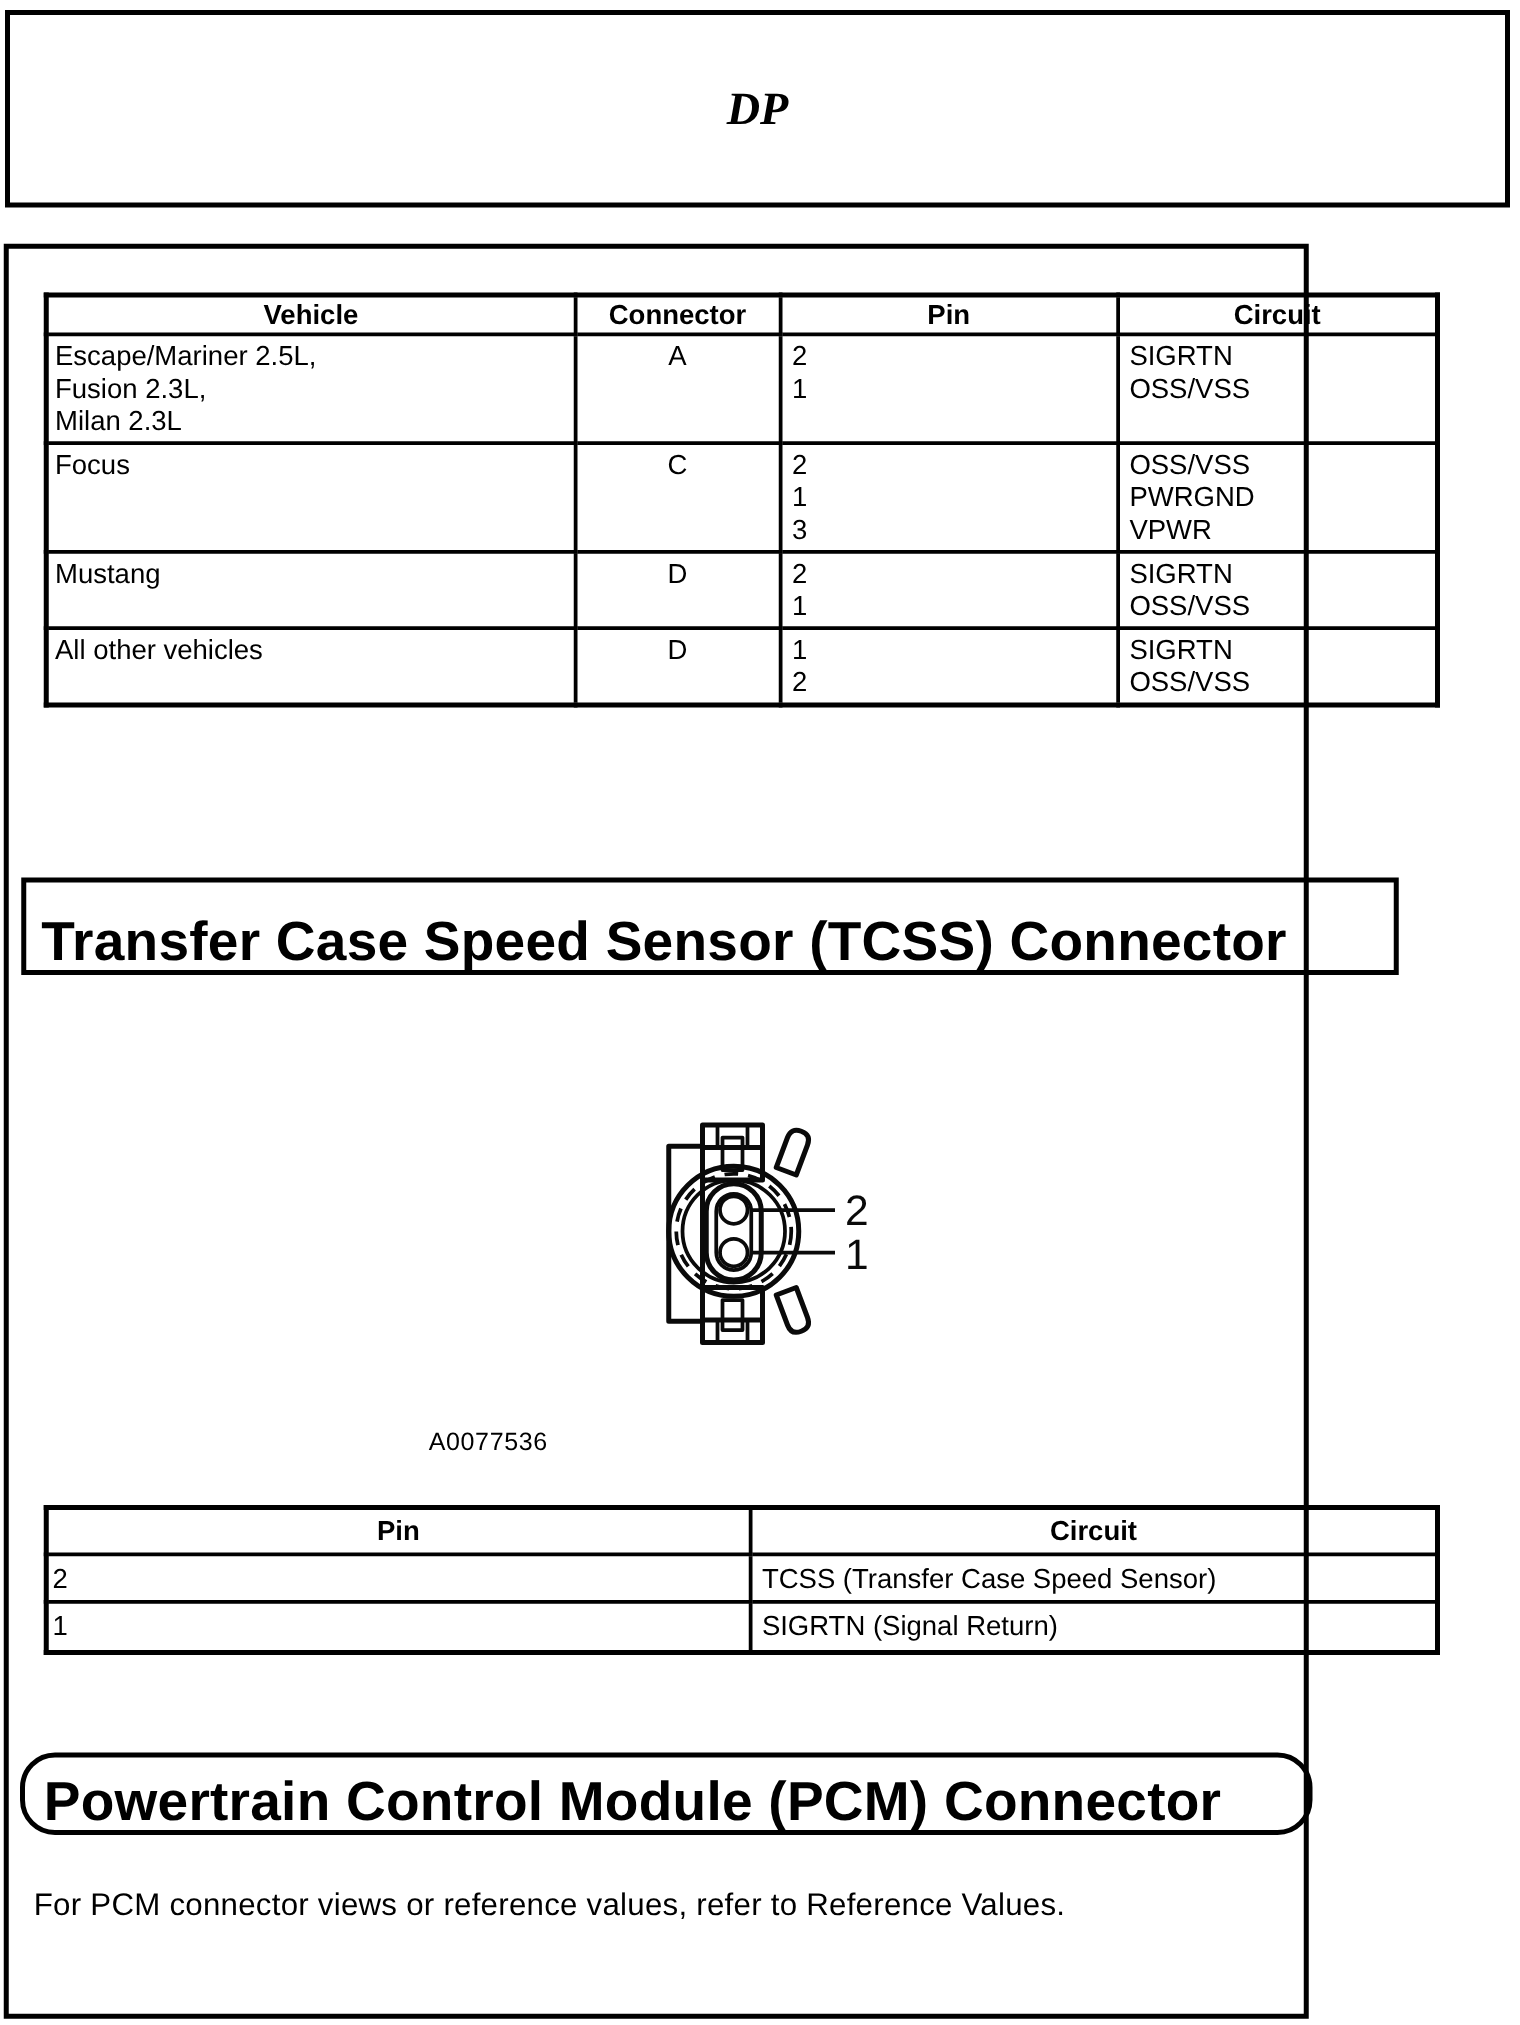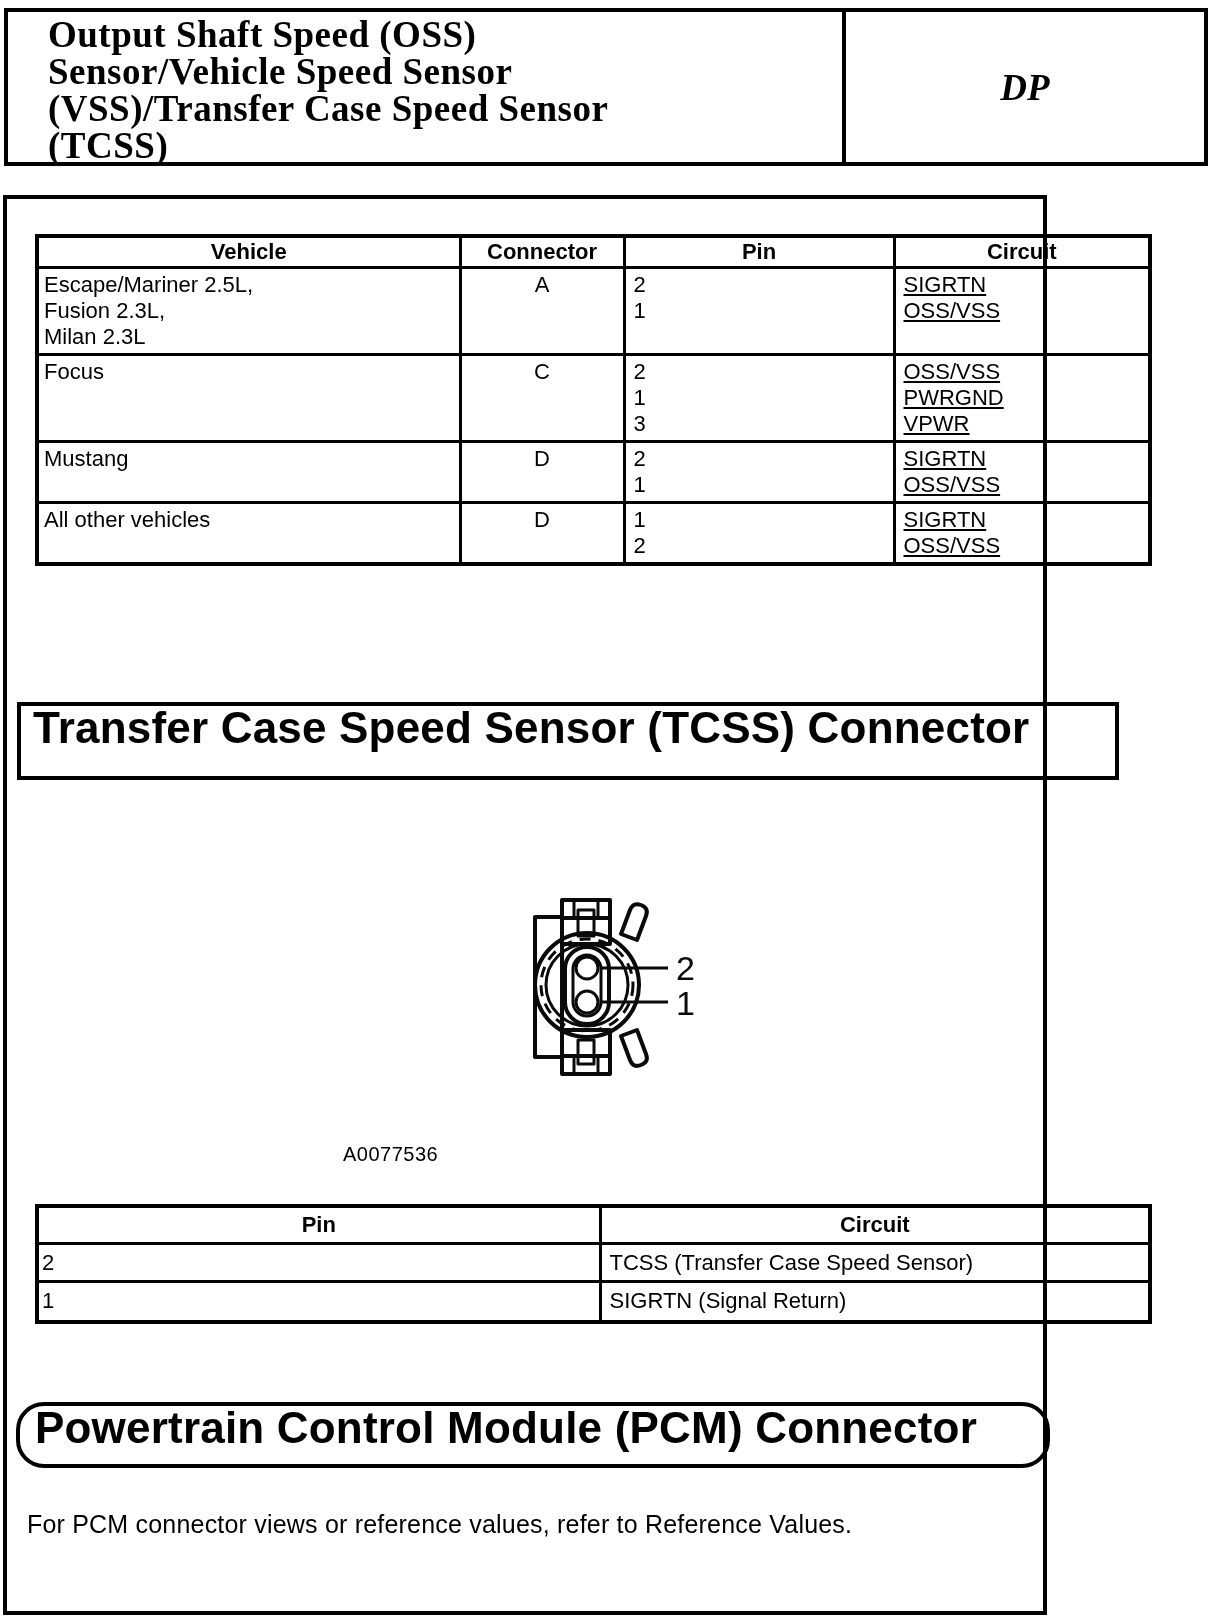--- a/index.html
+++ b/index.html
@@ -42,27 +42,27 @@
     font-size:22px; line-height:26px;
     border:4px solid #000;
   }
   .t1 th, .t1 td {
     border:3px solid #000; padding:3px 6px; vertical-align:top;
     white-space:pre-line; overflow:hidden;
   }
   .t1 th { font-weight:bold; text-align:center; padding:2px; height:24px; line-height:24px; }
   .t1 td.conn { text-align:center; }
   .t1 td.pin { padding-left:8px; }
-  .t1 td.cir { padding-left:8px;text-decoration:underline; }
+  .t1 td.cir { padding-left:8px; }
   .t1 td.veh { padding-left:5px; }
 
   
   .sec-head {
     position:absolute; border:4px solid #000; box-sizing:border-box;
-    display:flex; align-items:flex-start;
+    display:flex; align-items:flex-end;
     font-weight:bold; font-size:44px; line-height:1; letter-spacing:0.2px;
     white-space:nowrap;
   }
   .sec-head.tcss { left:10px; top:503px;  width:1102px; height:78px; padding-left:12px; }
   .sec-head.pcm  { left:9px;  top:1203px; width:1034px; height:66px; padding-left:15px;border-radius:28px; }
 
   
   .connector-fig { position:absolute; left:463px; top:661px; }
   .connector-fig * { vector-effect:none; }
   .fig-stroke { fill:none; stroke:#0a0a0a; stroke-width:4; stroke-linejoin:round; stroke-linecap:round; }
@@ -92,28 +92,20 @@
     font-size:25px; letter-spacing:0.2px;
   }
   .ref-link { color:#000000; }
 </style>
 </head>
 <body>
 
 <div class="page">
 
   <div class="header-box">
-    <div class="header-left">
-      <div class="doc-title">
-        <div>Output Shaft Speed (OSS)</div>
-        <div>Sensor/Vehicle Speed Sensor</div>
-        <div>(VSS)/Transfer Case Speed Sensor</div>
-        <div>(TCSS)</div>
-      </div>
-    </div>
     <div class="header-right">
       <span class="code">DP</span>
     </div>
   </div>
 
   <div class="content-box">
 
     <table class="t1">
       <colgroup>
         <col style="width:423px">

